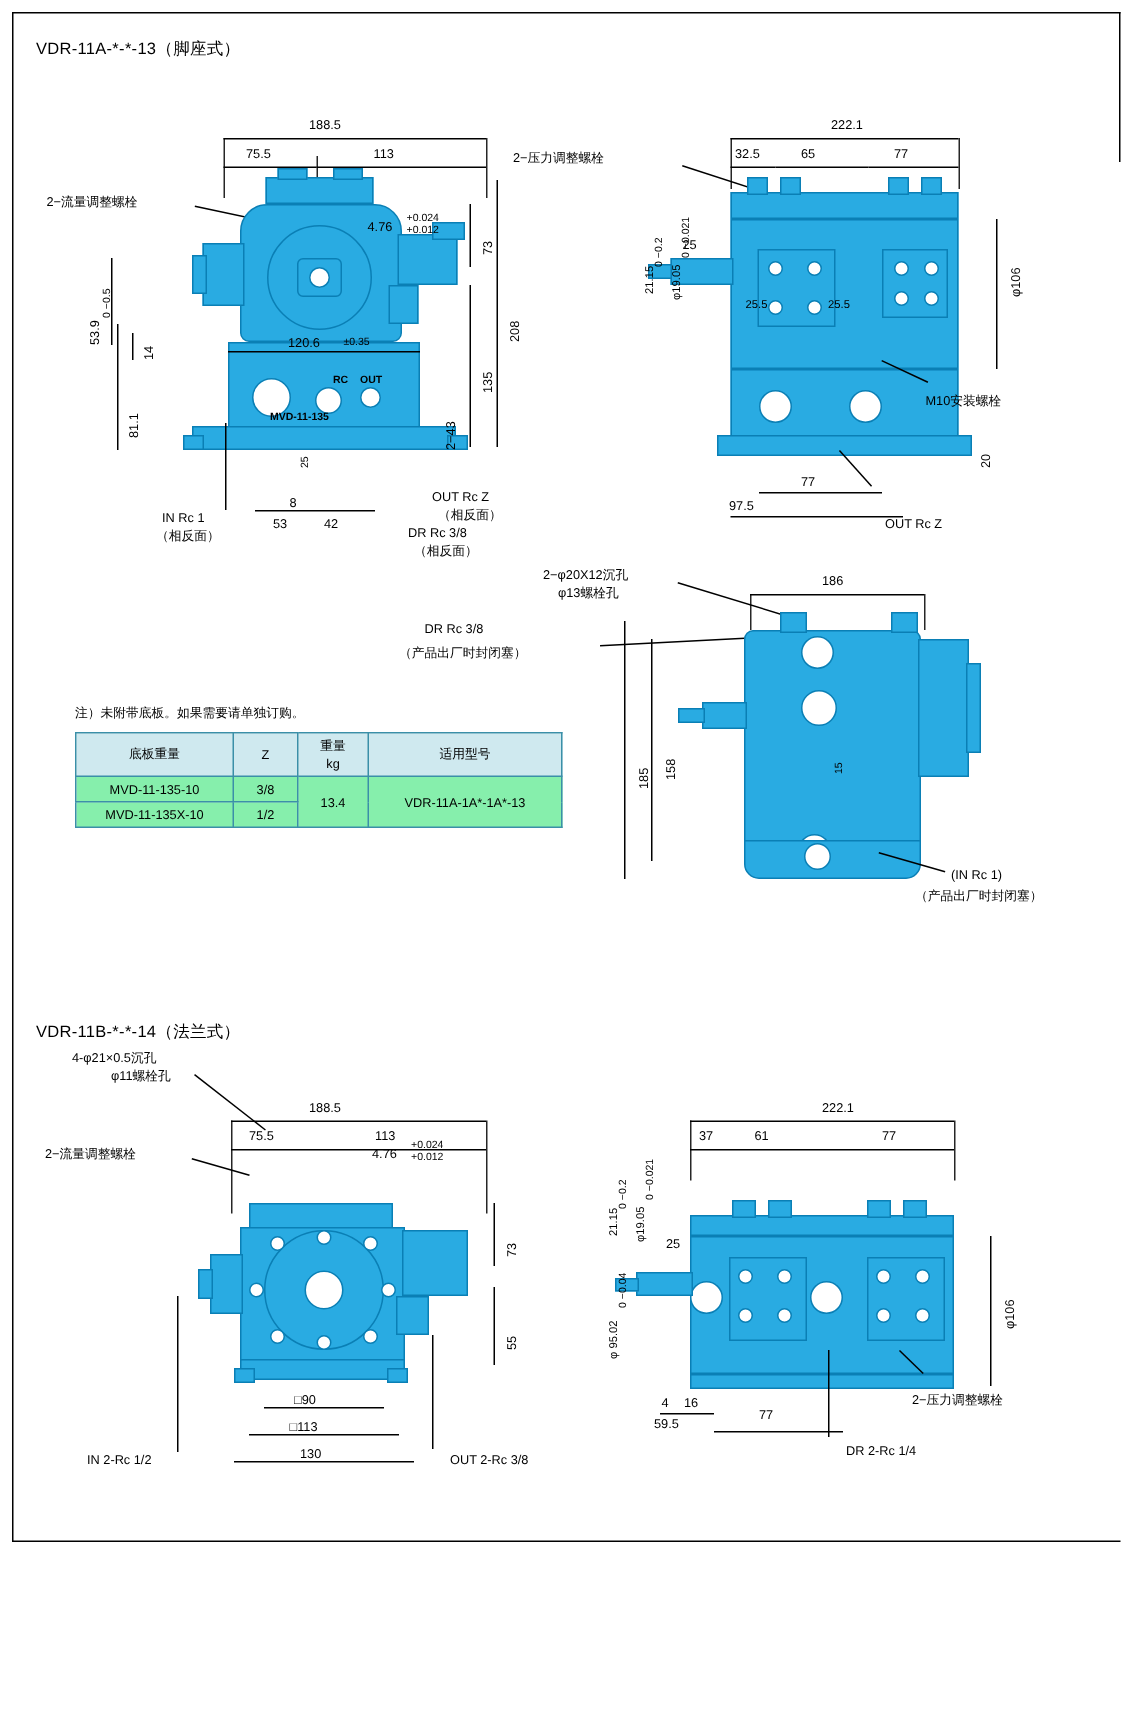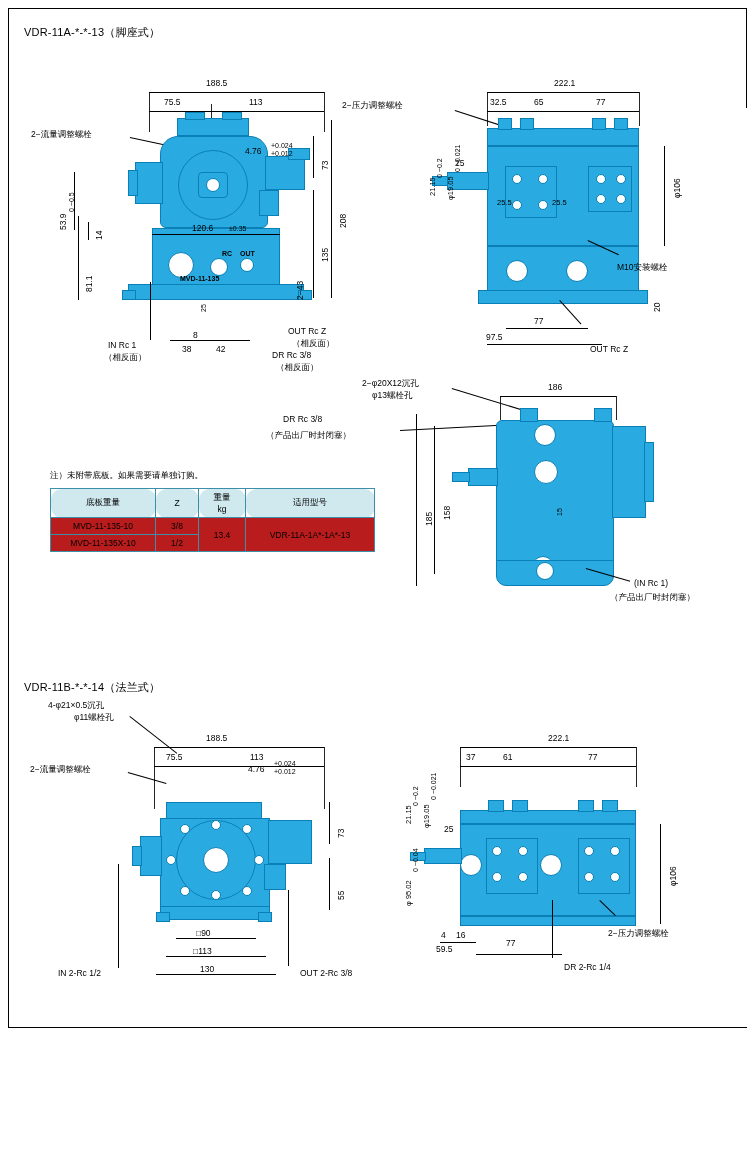--- a/index.html
+++ b/index.html
@@ -28,22 +28,22 @@
   .hole{position:absolute;background:#ffffff;border:1px solid #0a7fb5;border-radius:50%;box-sizing:border-box;}
 
   
   .dim{position:absolute;height:1px;background:#000;}
   .dimv{position:absolute;width:1px;background:#000;}
   .ext{position:absolute;width:1px;background:#000;opacity:.85;}
 
   
   .tbl{position:absolute;border-collapse:collapse;font-size:8.5px;}
   .tbl th,.tbl td{border:1px solid #3b8fa8;padding:3px 4px;text-align:center;white-space:nowrap;}
-  .tbl th{background:#cfe9ef;font-weight:normal;border-radius:11px;}
-  .tbl td{background:#b91c1c;}
+  .tbl th{background:#cfe9ef;font-weight:normal;}
+  .tbl td{background:#86efac;}
   .note{position:absolute;font-size:8.5px;}
 </style>
 </head>
 <body>
 
 <div class="page">
 
   <div class="frame-top"></div>
   <div class="frame-left"></div>
   <div class="frame-right"></div>
@@ -112,21 +112,21 @@
   <div class="lbl xs rot" style="left:68px;top:212px;transform:rotate(-90deg);transform-origin:0 0;">0
 −0.5</div>
   <div class="dimv" style="left:74px;top:172px;height:58px;"></div>
   <div class="lbl rot" style="left:94px;top:240px;transform:rotate(-90deg);transform-origin:0 0;">14</div>
   <div class="dimv" style="left:88px;top:222px;height:18px;"></div>
   <div class="lbl rot" style="left:84px;top:292px;transform:rotate(-90deg);transform-origin:0 0;">81.1</div>
   <div class="dimv" style="left:78px;top:216px;height:84px;"></div>
 
   <div class="lbl xs rot" style="left:200px;top:312px;transform:rotate(-90deg);transform-origin:0 0;">25</div>
   <div class="lbl" style="left:193px;top:330px;">8</div>
-  <div class="lbl" style="left:182px;top:344px;">38</div>
+  <div class="lbl" style="left:182px;top:344px;">53</div>
   <div class="lbl" style="left:216px;top:344px;">42</div>
   <div class="dim" style="left:170px;top:340px;width:38px;"></div>
   <div class="dim" style="left:208px;top:340px;width:42px;"></div>
   <div class="lbl rot" style="left:295px;top:300px;transform:rotate(-90deg);transform-origin:0 0;">2−43</div>
 
   <div class="lbl" style="left:108px;top:340px;">IN  Rc 1</div>
   <div class="lbl" style="left:104px;top:352px;">（相反面）</div>
   <div class="lead" style="left:150px;top:282px;width:10px;height:58px;background:none;border-left:1px solid #000;"></div>
 
   <div class="lbl" style="left:288px;top:326px;">OUT  Rc Z</div>

